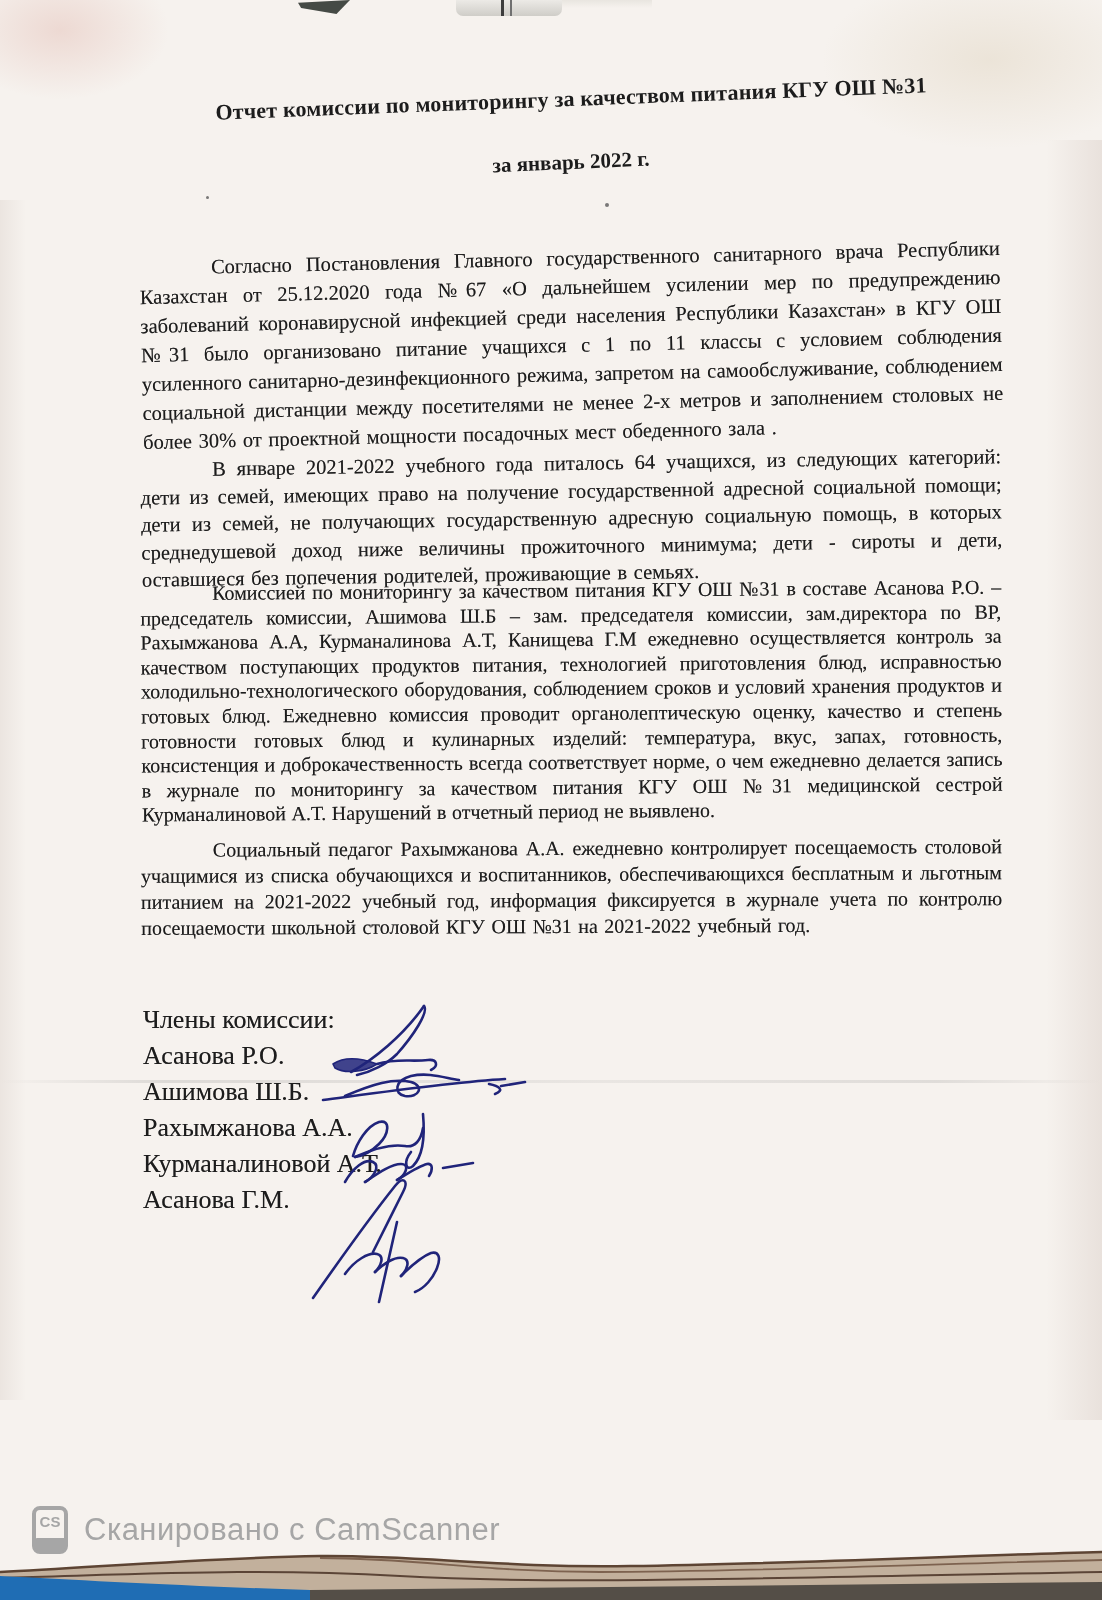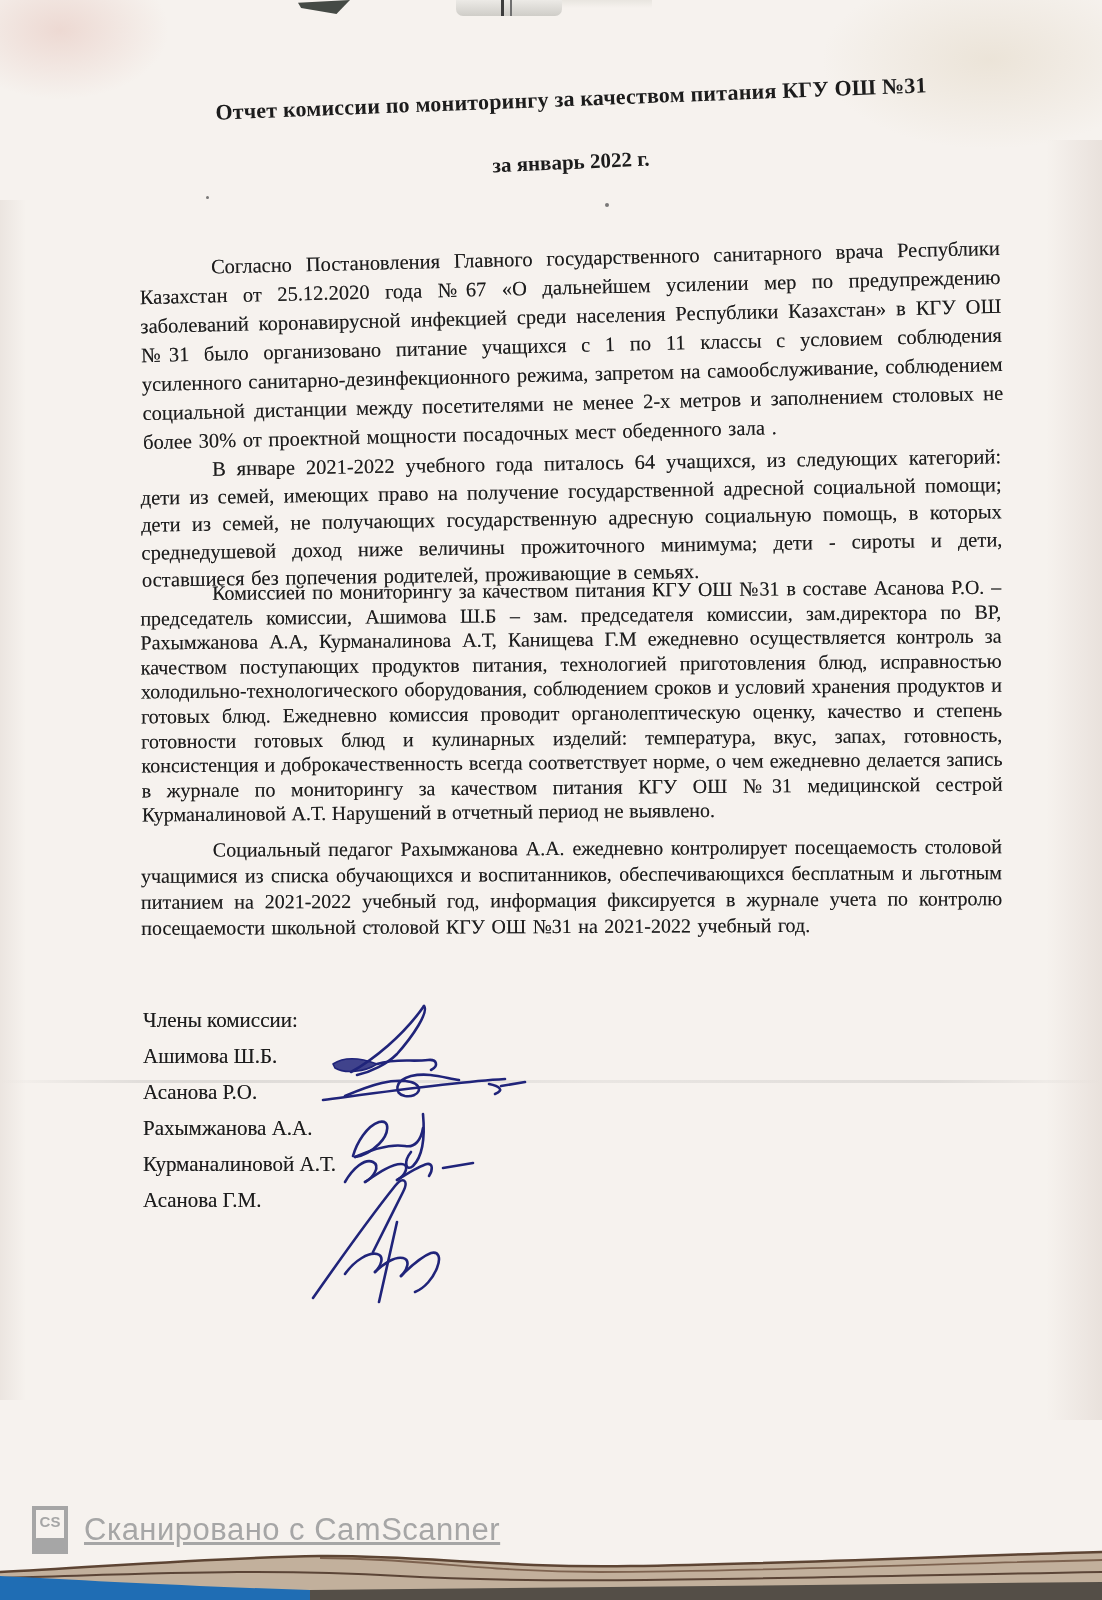--- a/index.html
+++ b/index.html
@@ -49,43 +49,42 @@
     text-align:justify;text-indent:72px;word-spacing:1.5px;
     text-shadow:0 0 .4px rgba(40,40,40,.55);
   }
   .para-1{top:244px;font-size:20.5px;line-height:29px;transform:rotate(-1.35deg);}
   .para-2{top:450px;font-size:20.5px;line-height:27.5px;transform:rotate(-0.9deg);}
   .para-3{top:578px;font-size:20px;line-height:24.6px;transform:rotate(-0.45deg);word-spacing:.6px;}
   .para-4{top:835px;font-size:20px;line-height:26px;transform:rotate(-0.25deg);}
 
   .members{
     position:absolute;left:143px;top:1002px;width:400px;
-    font-size:21px;line-height:36px;
+    font-size:26px;line-height:36px;
     text-shadow:0 0 .4px rgba(40,40,40,.55);
   }
   .members .row{height:36px;}
 
   .signatures{position:absolute;left:293px;top:996px;width:250px;height:310px;}
   .signatures path{stroke:var(--signature-ink,#20247a);stroke-width:2.6;fill:none;stroke-linecap:round;stroke-linejoin:round;}
   .signatures path.inkfill{fill:var(--signature-ink,#20247a);fill-opacity:.85;stroke-width:1.6;}
 
   
   .watermark{position:absolute;left:32px;top:1506px;display:flex;align-items:center;gap:16px;}
   .cs-icon{
     position:relative;width:36px;height:48px;box-sizing:border-box;
-    border:4px solid var(--watermark-gray,#a6a6a6);border-radius:0;
+    border:4px solid var(--watermark-gray,#a6a6a6);border-radius:8px;
     color:var(--watermark-gray,#a6a6a6);
     font-family:"Liberation Sans", sans-serif;font-weight:bold;font-size:15px;
     display:flex;justify-content:center;padding-top:3px;
   }
   .cs-icon .cs-bottom{position:absolute;left:-1px;bottom:-1px;width:30px;height:13px;background:var(--watermark-gray,#a6a6a6);border-radius:2px 0 4px 4px;}
   .watermark-text{
     font-family:"Liberation Sans", sans-serif;font-size:31px;color:var(--watermark-gray,#a6a6a6);
     letter-spacing:.5px;
-    text-decoration:underline;
   }
 
   .bottom-edge{position:absolute;left:0;bottom:0;width:1102px;height:62px;}
 </style>
 </head>
 <body>
 
 <div class="page">
 
   <div class="tint tint-tl"></div>
@@ -102,22 +101,22 @@
   <div class="title-block">Отчет комиссии по мониторингу за качеством питания КГУ ОШ №31</div>
   <div class="subtitle-block">за январь 2022 г.</div>
 
   <p class="para para-1">Согласно Постановления Главного государственного санитарного врача Республики Казахстан от 25.12.2020 года №67 «О дальнейшем усилении мер по предупреждению заболеваний коронавирусной инфекцией среди населения Республики Казахстан» в КГУ ОШ №31 было организовано питание учащихся с 1 по 11 классы с условием соблюдения усиленного санитарно-дезинфекционного режима, запретом на самообслуживание, соблюдением социальной дистанции между посетителями не менее 2-х метров и заполнением столовых не более 30% от проектной мощности посадочных мест обеденного зала .</p>
   <p class="para para-2">В январе 2021-2022 учебного года питалось 64 учащихся, из следующих категорий: дети из семей, имеющих право на получение государственной адресной социальной помощи; дети из семей, не получающих государственную адресную социальную помощь, в которых среднедушевой доход ниже величины прожиточного минимума; дети - сироты и дети, оставшиеся без попечения родителей, проживающие в семьях.</p>
   <p class="para para-3">Комиссией по мониторингу за качеством питания КГУ ОШ №31 в составе Асанова Р.О. – председатель комиссии, Ашимова Ш.Б – зам. председателя комиссии, зам.директора по ВР, Рахымжанова А.А, Курманалинова А.Т, Канищева Г.М ежедневно осуществляется контроль за качеством поступающих продуктов питания, технологией приготовления блюд, исправностью холодильно-технологического оборудования, соблюдением сроков и условий хранения продуктов и готовых блюд. Ежедневно комиссия проводит органолептическую оценку, качество и степень готовности готовых блюд и кулинарных изделий: температура, вкус, запах, готовность, консистенция и доброкачественность всегда соответствует норме, о чем ежедневно делается запись в журнале по мониторингу за качеством питания КГУ ОШ №31 медицинской сестрой Курманалиновой А.Т. Нарушений в отчетный период не выявлено.</p>
   <p class="para para-4">Социальный педагог Рахымжанова А.А. ежедневно контролирует посещаемость столовой учащимися из списка обучающихся и воспитанников, обеспечивающихся бесплатным и льготным питанием на 2021-2022 учебный год, информация фиксируется в журнале учета по контролю посещаемости школьной столовой КГУ ОШ №31 на 2021-2022 учебный год.</p>
 
   <div class="members">
     <div class="row">Члены комиссии:</div>
+    <div class="row">Асанова Р.О.</div>
     <div class="row">Ашимова Ш.Б.</div>
-    <div class="row">Асанова Р.О.</div>
     <div class="row">Рахымжанова А.А.</div>
     <div class="row">Курманалиновой А.Т.</div>
     <div class="row">Асанова Г.М.</div>
   </div>
 
   <svg class="signatures" viewBox="0 0 250 310" aria-hidden="true">
 
     <path d="M 58,76 C 80,64 110,40 131,10"></path>
     <path d="M 131,10 C 136,16 120,40 104,58 C 94,68 78,76 64,79"></path>
     <path class="inkfill" d="M 40,68 C 52,60 68,62 84,68 C 72,76 52,78 42,72 Z"></path>

